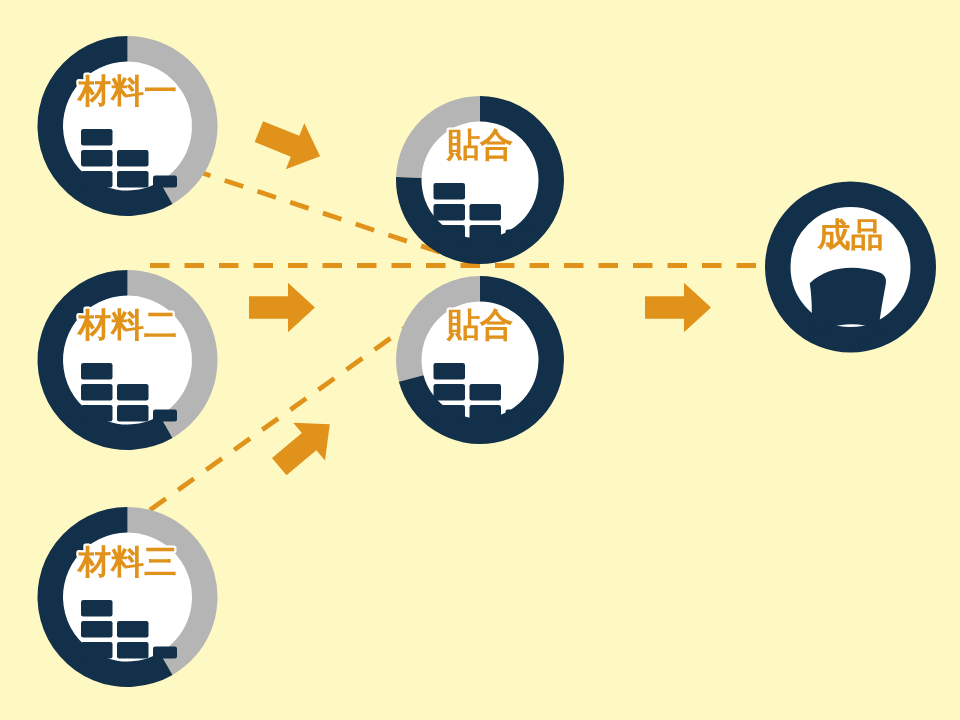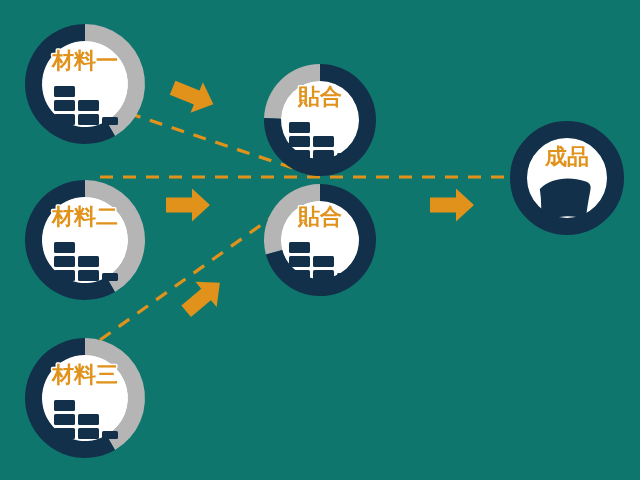--- a/index.html
+++ b/index.html
@@ -7,21 +7,21 @@
     padding: 0;
     background: #ffffff;
   }
   body {
     font-family: "DejaVu Sans", "Liberation Sans", sans-serif;
   }
   #canvas {
     position: relative;
     width: 640px;
     height: 480px;
-    background: #0f766e;
+    background: #fef9c3;
     overflow: hidden;
   }
   #diagram-svg {
     position: absolute;
     left: 0;
     top: 0;
     width: 640px;
     height: 480px;
   }
   .node-label {

